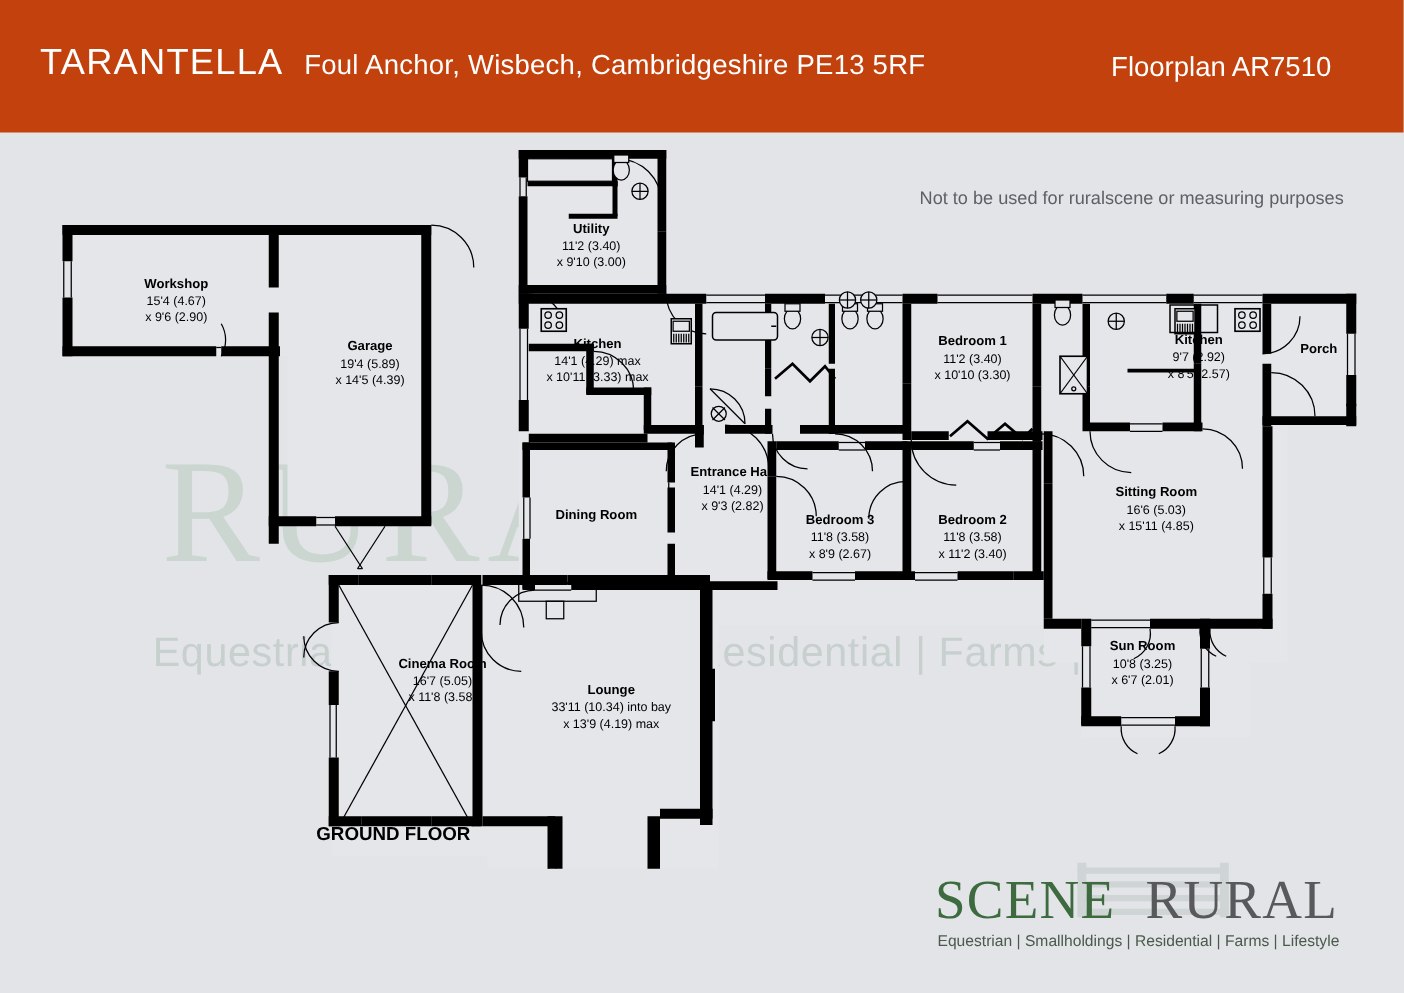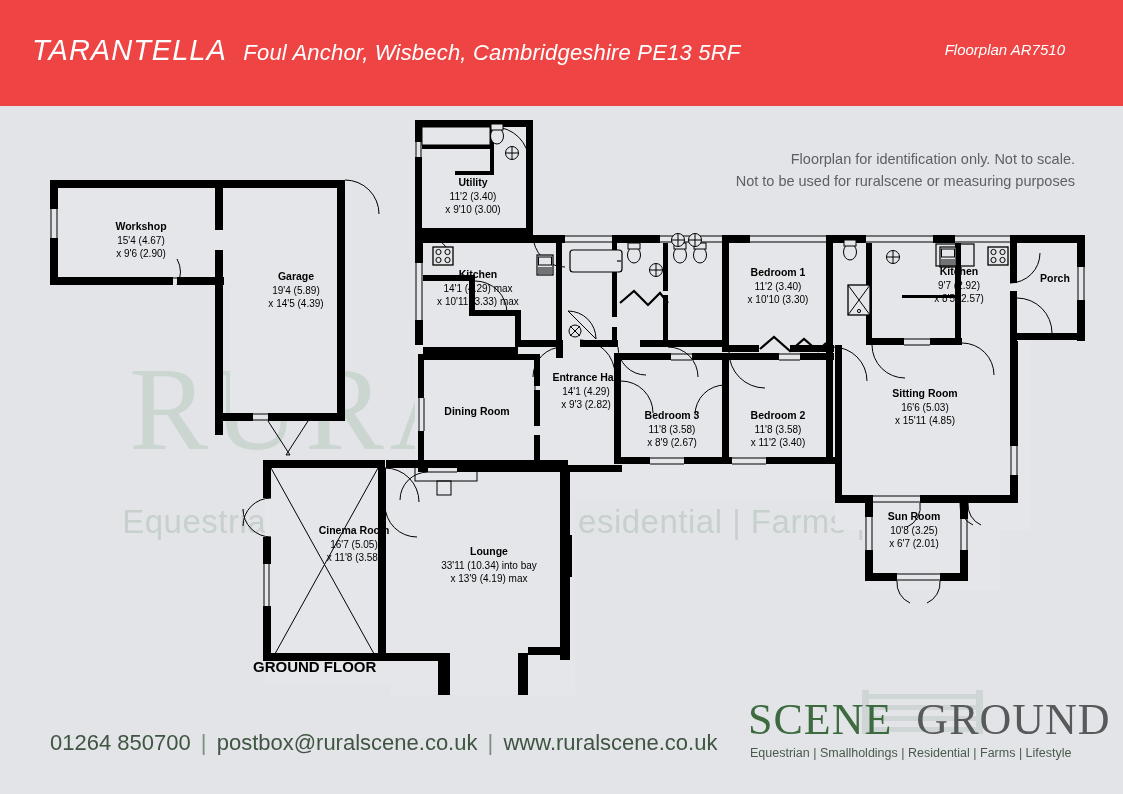--- a/index.html
+++ b/index.html
@@ -9,35 +9,34 @@
     background:#e2e4e7;
     font-family:"Liberation Sans", sans-serif;
     overflow:hidden;
     position:relative;
   }
   #page{position:relative;width:1123px;height:794px;}
 
   
   .header{
     position:absolute;left:0;top:0;width:1123px;height:106px;
-    background:#ef4444;
-    font-style:italic;
+    background:#c2410c;
   }
   .h-title{
     position:absolute;left:32px;top:34px;
     color:#ffffff;
     font-family:"Liberation Sans", sans-serif;
     font-size:28px;letter-spacing:0.5px;
     white-space:nowrap;
   }
   .h-title .name{font-size:29px;font-weight:400;letter-spacing:1px;}
   .h-title .addr{font-size:22px;font-weight:400;letter-spacing:0.2px;}
   .h-right{
     position:absolute;right:58px;top:41px;
-    color:#ffffff;font-size:15px;white-space:nowrap;
+    color:#ffffff;font-size:22px;white-space:nowrap;
   }
 
   
   .disclaimer{
     position:absolute;right:48px;top:148px;
     text-align:right;color:#5c6166;font-size:14.5px;line-height:1.55;
     white-space:nowrap;
   }
 
   
@@ -94,21 +93,20 @@
 
   <div class="header">
     <div class="h-title">
       <span class="name">TARANTELLA</span>&nbsp;
       <span class="addr">Foul Anchor, Wisbech, Cambridgeshire PE13 5RF</span>
     </div>
     <div class="h-right">Floorplan  AR7510</div>
   </div>
 
   <div class="disclaimer">
-    <div>Floorplan for identification only. Not to scale.</div>
     <div>Not to be used for ruralscene or measuring purposes</div>
   </div>
 
   <div class="wm-main">RURAL SCENE</div>
   <div class="wm-sub">Equestrian | Smallholdings | Residential | Farms | Lifestyle</div>
 
   <svg id="plan" viewBox="0 0 1123 600">
     <defs>
       <g id="toilet">
         <ellipse cx="0" cy="5" rx="6.5" ry="8" fill="#e4e6e9" stroke="#000" stroke-width="1"></ellipse>
@@ -549,37 +547,30 @@
       <text class="rmdim" x="354" y="466">x 11'8 (3.58)</text>
 
       <text class="rmname" x="489" y="460">Lounge</text>
       <text class="rmdim" x="489" y="474">33'11 (10.34) into bay</text>
       <text class="rmdim" x="489" y="487">x 13'9 (4.19) max</text>
 
       <text class="floorlabel" x="253" y="577">GROUND FLOOR</text>
     </g>
   </svg>
 
-  <div class="footer-contact">
-    <span>01264 850700</span>
-    <span class="sep">|</span>
-    <span>postbox@ruralscene.co.uk</span>
-    <span class="sep">|</span>
-    <span>www.ruralscene.co.uk</span>
-  </div>
 
   <div class="logo">
     <svg class="gate" viewBox="0 0 130 44">
       <rect x="4" y="0" width="7" height="44" fill="#9aa5a0"></rect>
       <rect x="118" y="0" width="7" height="44" fill="#9aa5a0"></rect>
       <rect x="4" y="4" width="121" height="5" fill="#9aa5a0"></rect>
       <rect x="4" y="15" width="121" height="5" fill="#9aa5a0"></rect>
       <rect x="4" y="26" width="121" height="5" fill="#9aa5a0"></rect>
       <rect x="4" y="37" width="121" height="5" fill="#9aa5a0"></rect>
     </svg>
     <div class="lg-main">
       <span class="lg-rural">SCENE</span>&nbsp;
-      <span class="lg-scene">GROUND</span>
+      <span class="lg-scene">RURAL</span>
     </div>
     <div class="lg-sub">Equestrian | Smallholdings | Residential | Farms | Lifestyle</div>
   </div>
 
 </div>
 
 </body></html>

